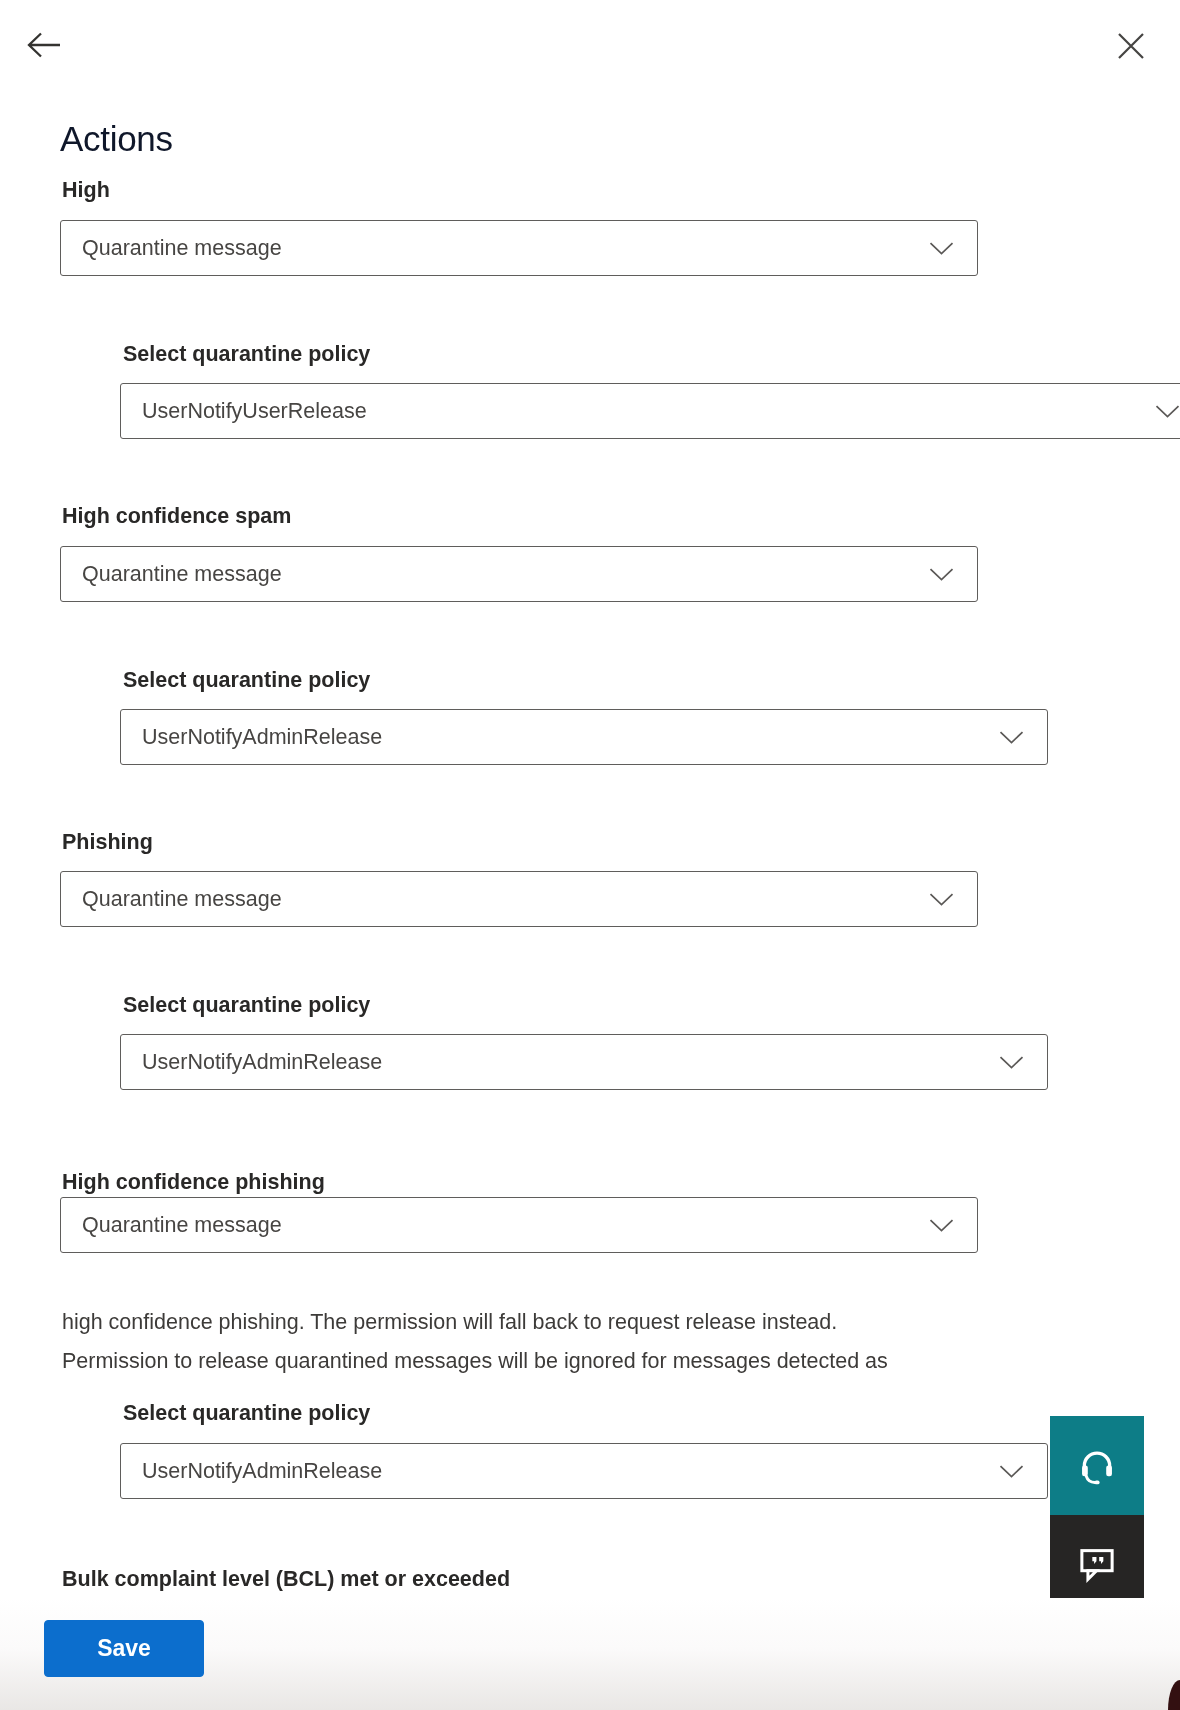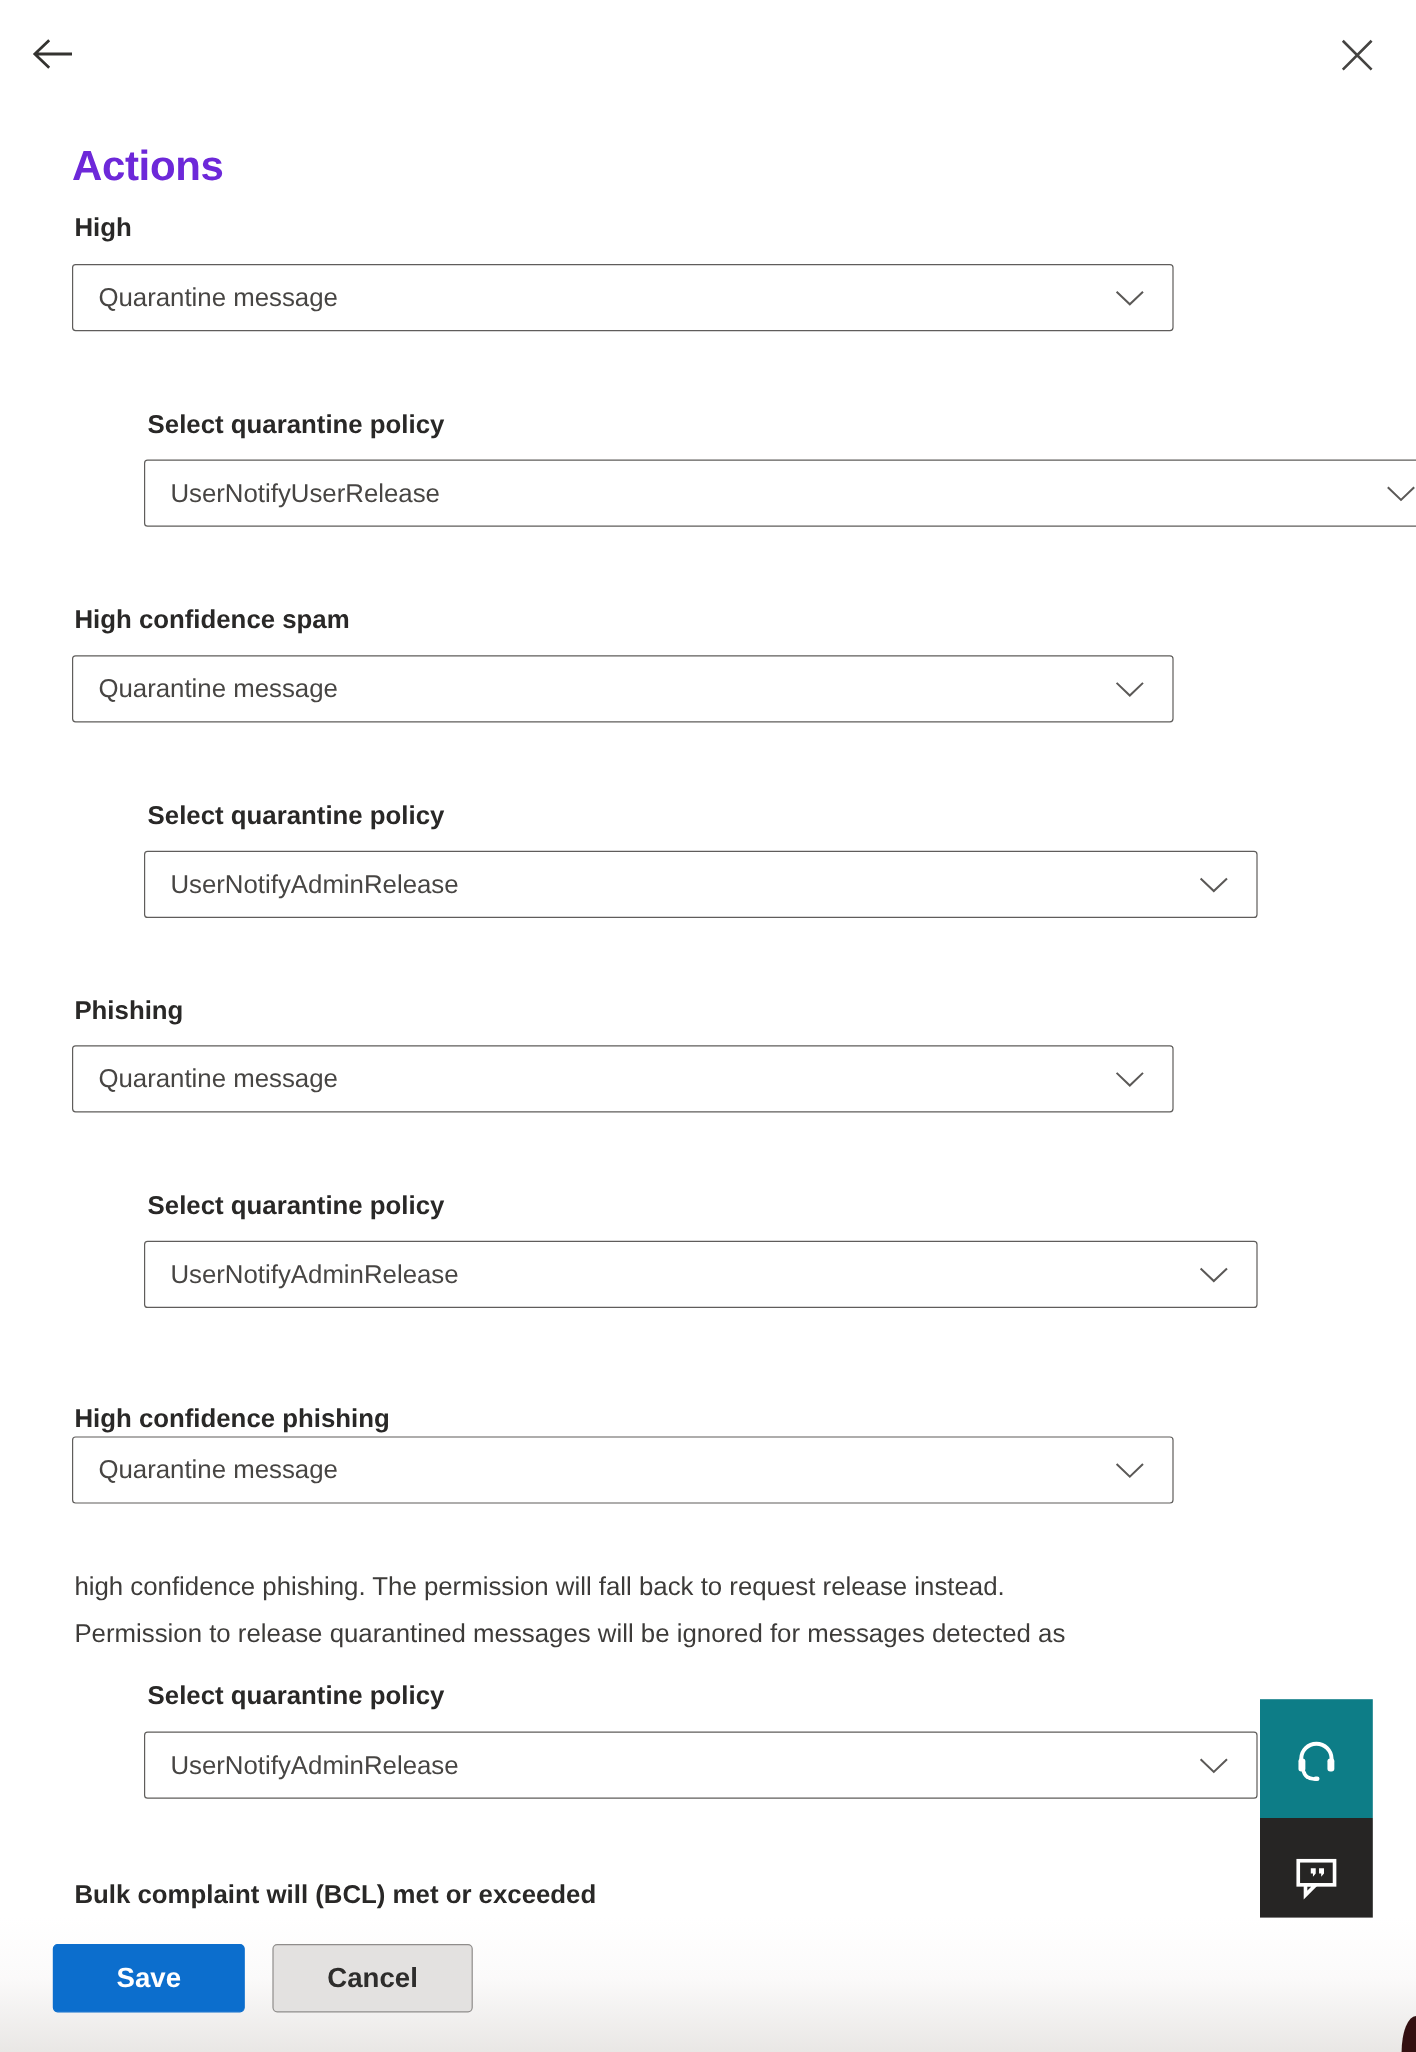--- a/index.html
+++ b/index.html
@@ -7,21 +7,21 @@
     width:1180px;height:1710px;position:relative;overflow:hidden;
     background:#ffffff;
     font-family:"Liberation Sans","DejaVu Sans",sans-serif;
     color:#323130;
   }
   
   .icon-btn{position:absolute;background:none;border:none;padding:0;cursor:pointer;line-height:0;}
   
   .panel-title{
     position:absolute;top:96px;left:60px;
-    font-size:35px;font-weight:700;color:#6d28d9;letter-spacing:-.3px;
+    font-size:35px;font-weight:400;color:#0f172a;letter-spacing:-.3px;
   }
   
   .flabel{
     position:absolute;font-size:21.5px;font-weight:600;color:#29282', sans-serif;
   }
   .flabel, .clip-label{font-size:21.5px;font-weight:600;color:#292827;line-height:28px;position:absolute;white-space:nowrap;}
   /* dropdown */
   .dropdown{
     position:absolute;height:56px;background:#ffffff;
     border:1.5px solid #5f5d5b;border-radius:3px;box-sizing:border-box;
@@ -163,21 +163,21 @@
 <div class="dropdown" style="top:1443px;left:120px;width:928px;">
   <span class="ddval">UserNotifyAdminRelease</span>
   <span class="chev">
     <svg width="25" height="14" viewBox="0 0 25 14">
         <polyline points="1.5,1.5 12.5,12 23.5,1.5" fill="none" stroke="#5b5957" stroke-width="1.7"></polyline>
       </svg>
   </span>
 </div>
 
 <div class="clip-wrap">
-  <div class="clip-label">Bulk complaint will (BCL) met or exceeded</div>
+  <div class="clip-label">Bulk complaint level (BCL) met or exceeded</div>
 </div>
 
 <button class="side-btn side-help" style="background:#0d7d87;">
   <span>
     <svg width="46" height="46" viewBox="0 0 32 32">
       <path d="M7.2 18 v-2.2 a8.8 8.8 0 0 1 17.6 0 V18" fill="none" stroke="#ffffff" stroke-width="2.3"></path>
       <rect x="5.6" y="15.6" width="4" height="7.6" rx="1.6" fill="#ffffff"></rect>
       <rect x="22.4" y="15.6" width="4" height="7.6" rx="1.6" fill="#ffffff"></rect>
       <path d="M8.6 23.2 q1.2 4 6 4.3" fill="none" stroke="#ffffff" stroke-width="2.1" stroke-linecap="round"></path>
       <rect x="14.2" y="26.1" width="3.6" height="2.6" rx="1.3" fill="#ffffff"></rect>
@@ -191,16 +191,15 @@
       <rect x="5" y="7" width="22" height="14.6" fill="none" stroke="#ffffff" stroke-width="2.2"></rect>
       <path d="M9.4 21.6 v6.2 l6.2 -6.2 z" fill="#262524" stroke="#ffffff" stroke-width="2.2" stroke-linejoin="miter"></path>
       <path d="M12.6 11.6 h3 v3.1 l-1.7 2 v-2 h-1.3 z" fill="#ffffff"></path>
       <path d="M17.6 11.6 h3 v3.1 l-1.7 2 v-2 h-1.3 z" fill="#ffffff"></path>
     </svg>
   </span>
 </button>
 
 <div class="footer">
   <button class="btn btn-primary">Save</button>
-  <button class="btn btn-default">Cancel</button>
 </div>
 
 <div class="corner-sliver"></div>
 
 </body></html>

